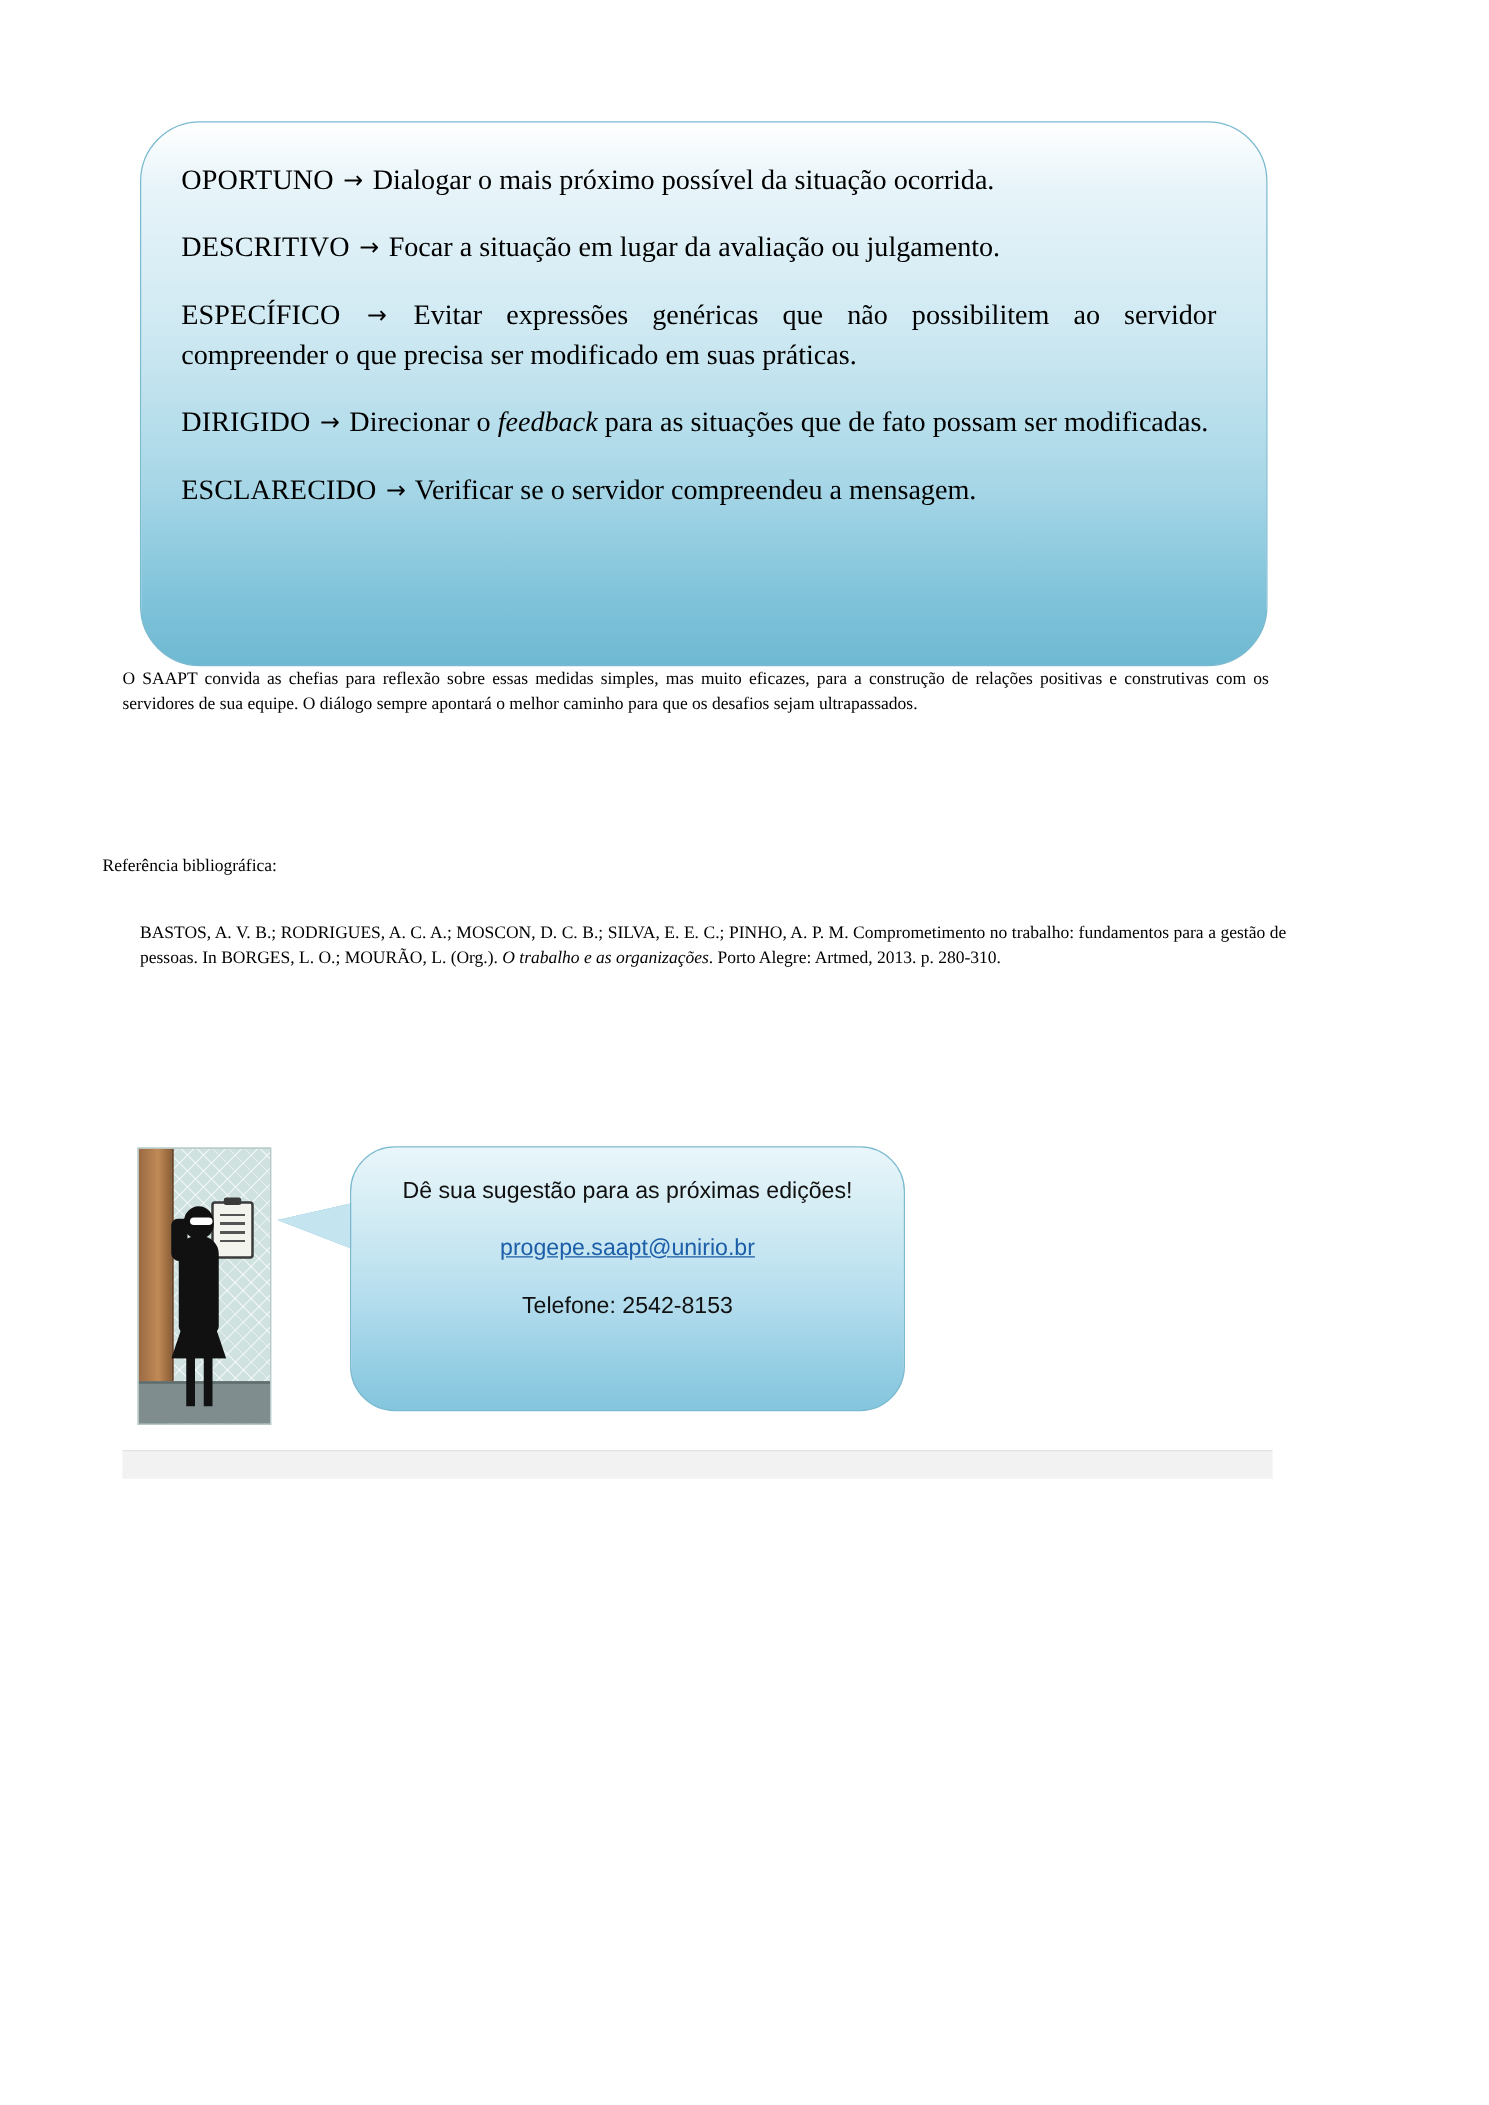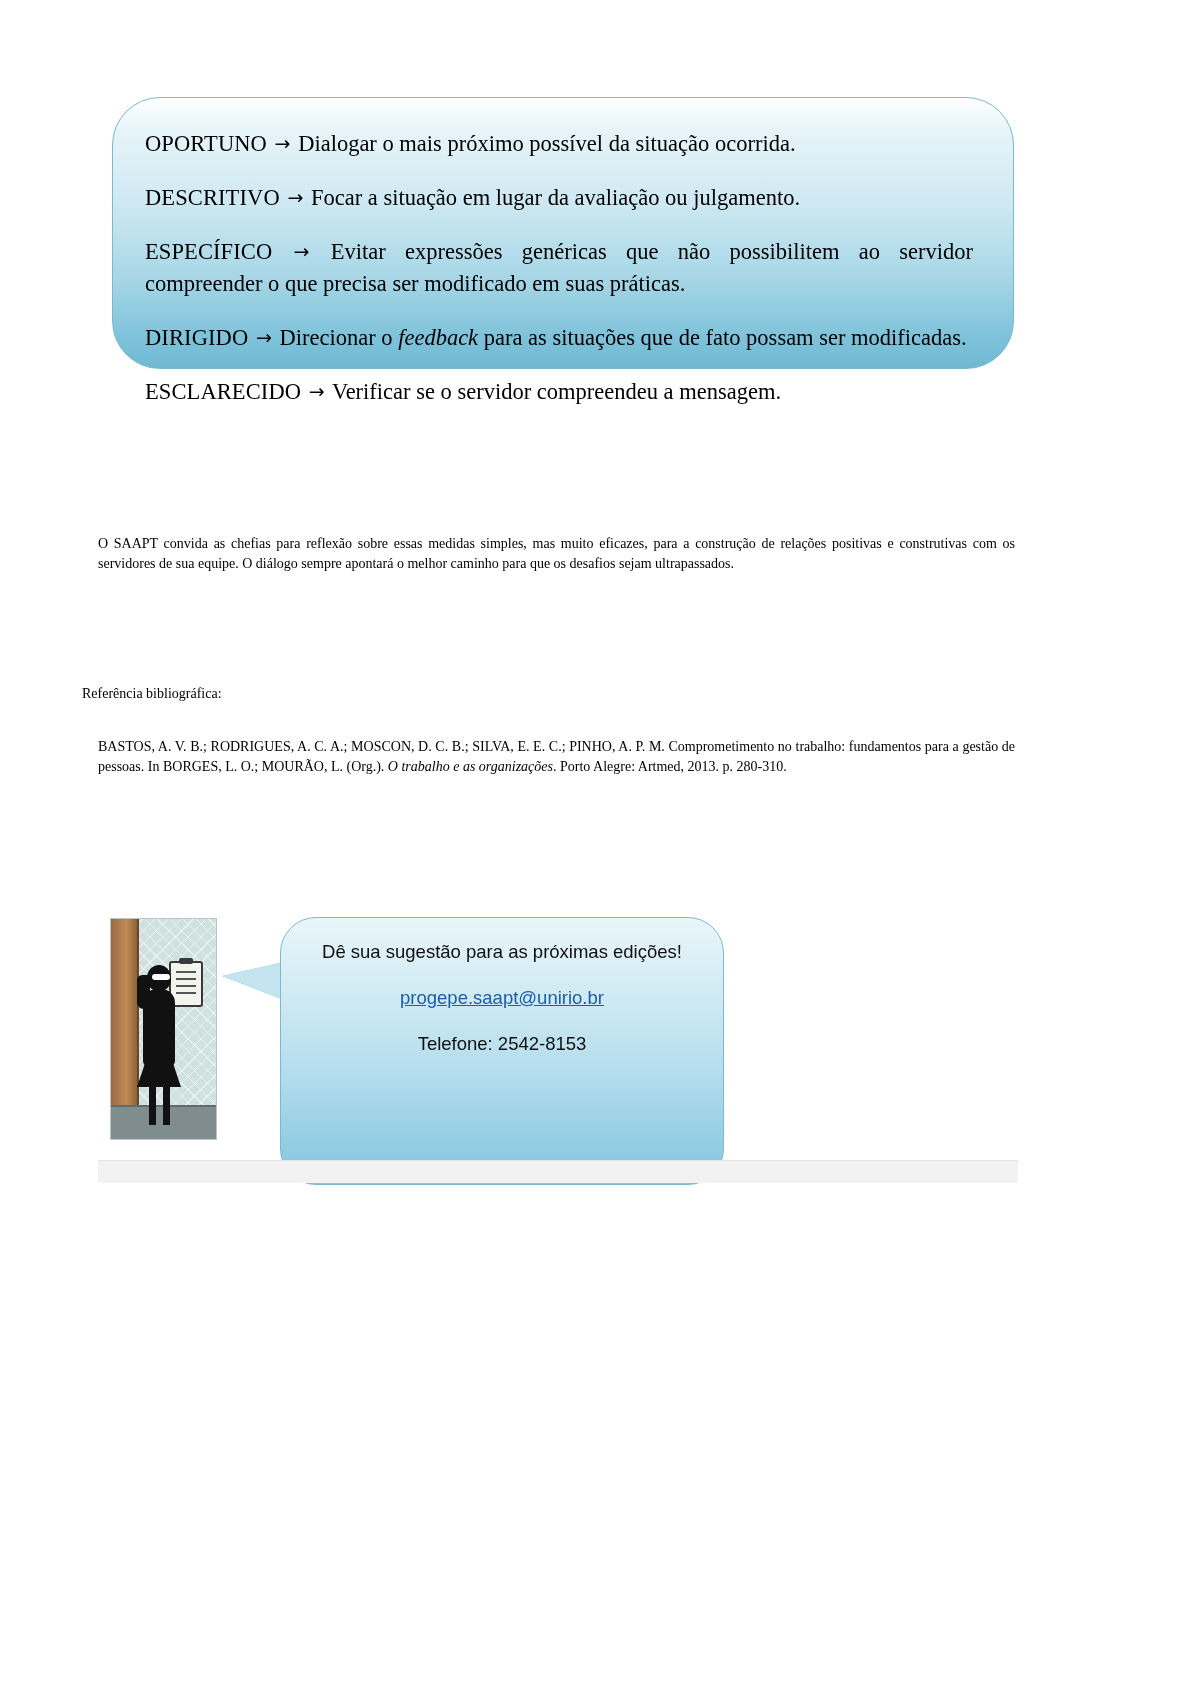--- a/index.html
+++ b/index.html
@@ -15,21 +15,21 @@
     color: #000000;
     overflow: hidden;
   }
 
   
   .principles-box {
     position: absolute;
     left: 112px;
     top: 97px;
     width: 902px;
-    height: 272px;
+    height: 436px;
     border-radius: 48px;
     border: 1px solid #7ab9cf;
     background: linear-gradient(to bottom,
         #ffffff 0%,
         #e7f4f9 12%,
         #cfe9f2 38%,
         #a8d7e7 66%,
         #7fc3da 88%,
         #6fb9d2 100%);
     box-sizing: border-box;
@@ -66,21 +66,21 @@
     top: 520px;
     width: 917px;
   }
   #p-ref-title {
     left: 82px;
     top: 670px;
     width: 917px;
     text-align: left;
   }
   #p-ref-body {
-    left: 98px;
+    left: 112px;
     top: 723px;
     width: 917px;
   }
   #p-ref-body em { font-style: italic; }
 
   
   .illustration {
     position: absolute;
     left: 110px;
     top: 918px;
@@ -183,21 +183,21 @@
     background: #111;
   }
   .ill-leg-l { left: 16px; }
   .ill-leg-r { left: 30px; }
 
   .bubble {
     position: absolute;
     left: 280px;
     top: 917px;
     width: 444px;
-    height: 268px;
+    height: 212px;
     border-radius: 36px;
     border: 1px solid #7ab9cf;
     background: linear-gradient(to bottom,
         #e9f6fa 0%,
         #cfeaf3 30%,
         #b2dced 60%,
         #93cde3 85%,
         #84c6de 100%);
     box-sizing: border-box;
     padding: 22px 28px;

